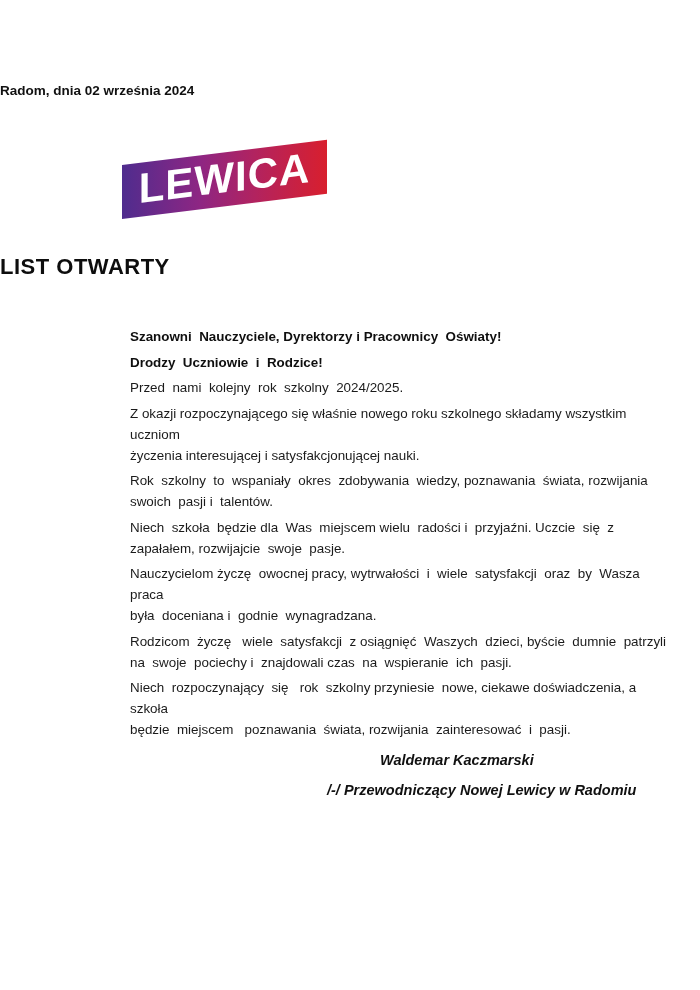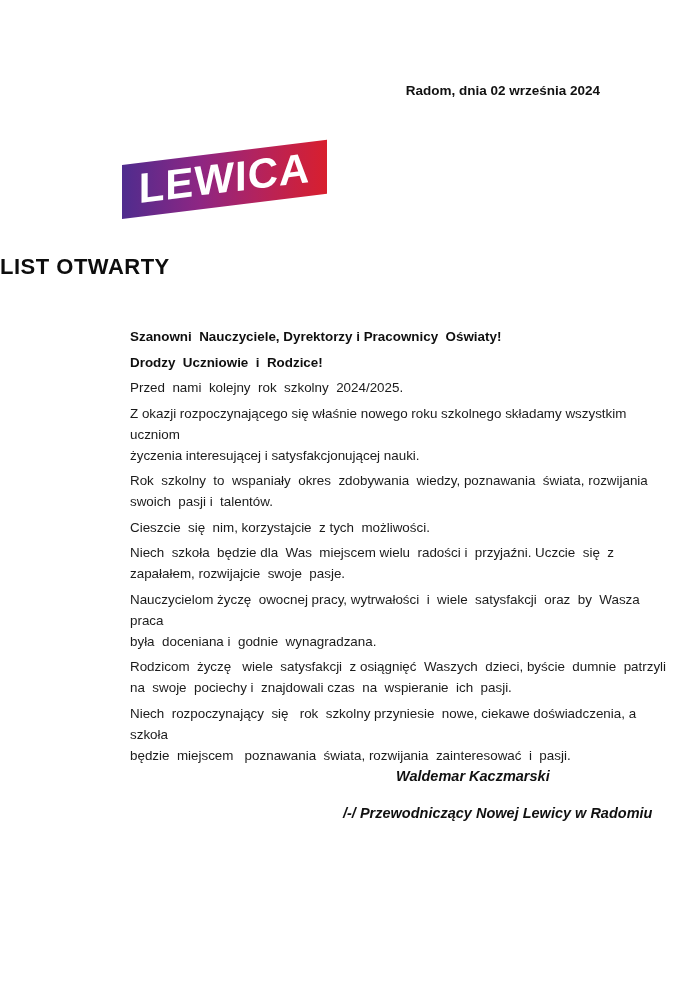--- a/index.html
+++ b/index.html
@@ -14,21 +14,21 @@
     background: #ffffff;
     color: #1b1b1b;
     font-family: "Liberation Sans", sans-serif;
     overflow: hidden;
   }
   .date-line {
     position: absolute;
     top: 83px;
     left: 0;
     right: 100px;
-    text-align: right;
+    text-align: left;
     font-size: 13.5px;
     font-weight: bold;
     white-space: pre;
     color: #111;
   }
   .logo {
     position: absolute;
     left: 122px;
     top: 165px;
     width: 205px;
@@ -81,21 +81,21 @@
   .signature {
     position: absolute;
     top: 750px;
     left: 327px;
     font-weight: bold;
     font-style: italic;
     font-size: 14.5px;
     color: #111;
   }
   .signature p {
-    margin: 16px;
+    margin: 0;
     line-height: 21px;
     white-space: pre;
   }
   .sig-name {
     padding-left: 53px;
     margin-bottom: 9px !important;
   }
 </style>
 </head>
 <body>
@@ -111,21 +111,20 @@
   <h1 class="title">LIST OTWARTY</h1>
 
   <div class="body-text">
     <p class="bold">Szanowni  Nauczyciele, Dyrektorzy i Pracownicy  Oświaty!</p>
     <p class="bold">Drodzy  Uczniowie  i  Rodzice!</p>
     <p>Przed  nami  kolejny  rok  szkolny  2024/2025.</p>
     <p>Z okazji rozpoczynającego się właśnie nowego roku szkolnego składamy wszystkim uczniom
 życzenia interesującej i satysfakcjonującej nauki.</p>
     <p>Rok  szkolny  to  wspaniały  okres  zdobywania  wiedzy, poznawania  świata, rozwijania
 swoich  pasji i  talentów.</p>
-    <p>Cieszcie  się  nim, korzystajcie  z tych  możliwości.</p>
     <p>Niech  szkoła  będzie dla  Was  miejscem wielu  radości i  przyjaźni. Uczcie  się  z
 zapałałem, rozwijajcie  swoje  pasje.</p>
     <p>Nauczycielom życzę  owocnej pracy, wytrwałości  i  wiele  satysfakcji  oraz  by  Wasza  praca
 była  doceniana i  godnie  wynagradzana.</p>
     <p>Rodzicom  życzę   wiele  satysfakcji  z osiągnięć  Waszych  dzieci, byście  dumnie  patrzyli
 na  swoje  pociechy i  znajdowali czas  na  wspieranie  ich  pasji.</p>
     <p>Niech  rozpoczynający  się   rok  szkolny przyniesie  nowe, ciekawe doświadczenia, a  szkoła
 będzie  miejscem   poznawania  świata, rozwijania  zainteresować  i  pasji.</p>
   </div>
 

